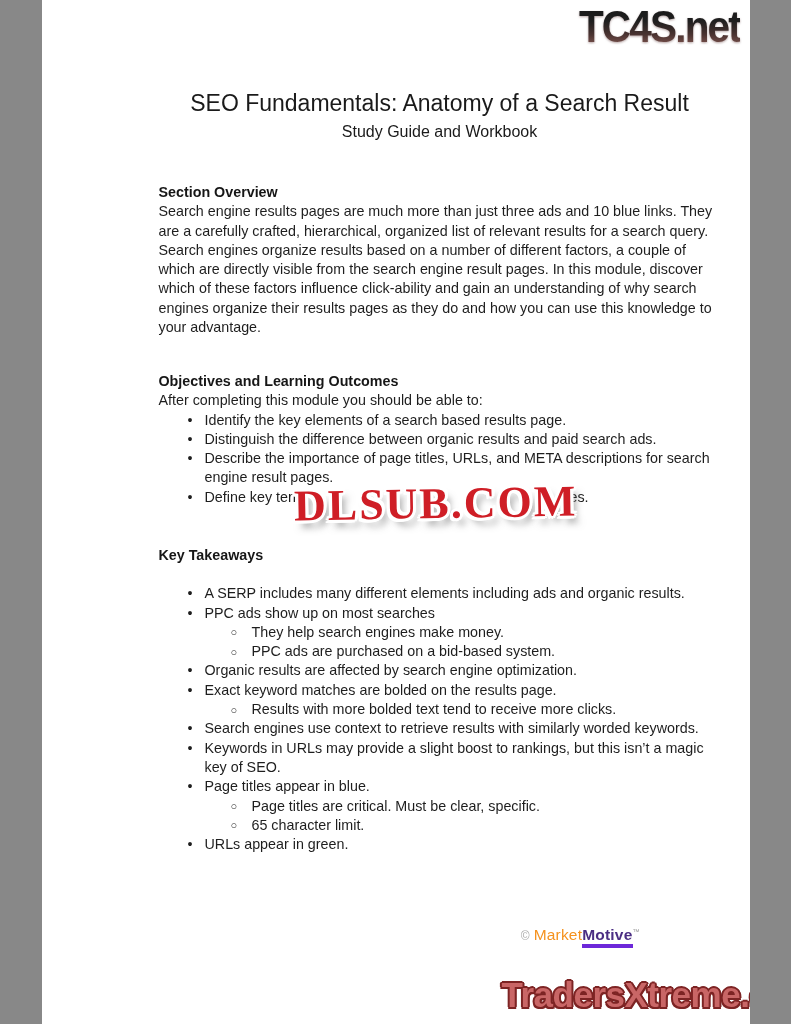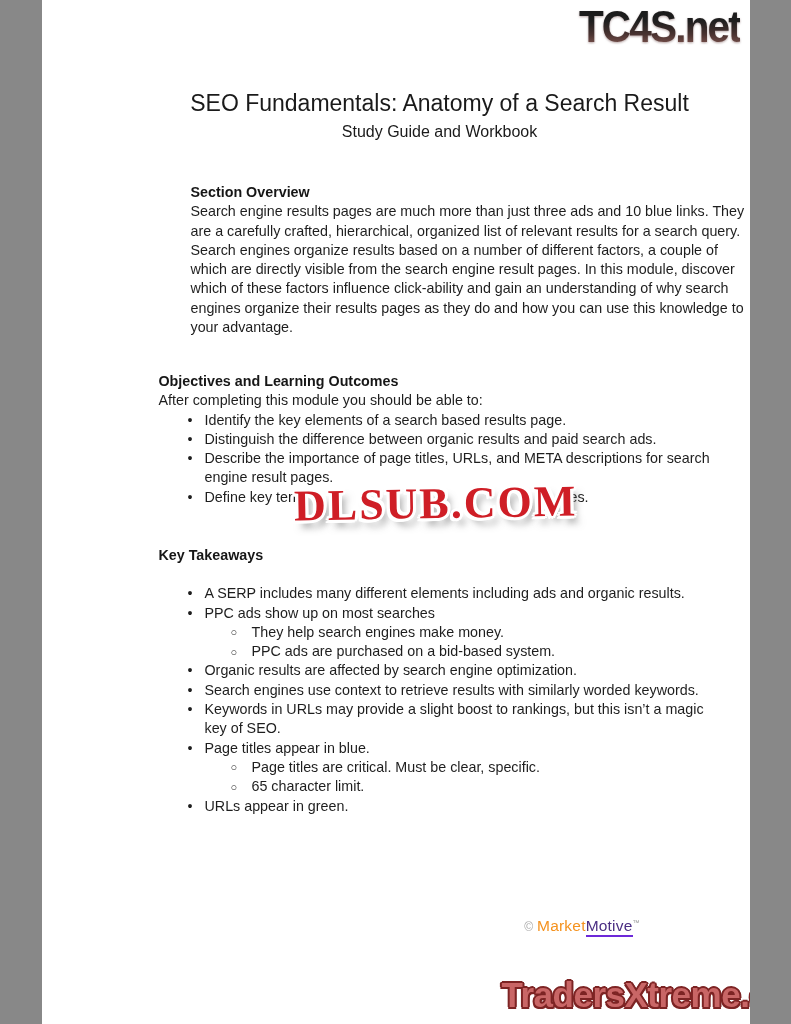--- a/index.html
+++ b/index.html
@@ -14,21 +14,21 @@
 
   
   .title-block { position:absolute; top:88px; left:117px; width:562px; text-align:center; }
   .doc-title { font-size:23px; font-weight:400; line-height:30px; color:#1a1a1a; }
   .doc-subtitle { font-size:16px; font-weight:400; line-height:21px; margin-top:3px; color:#1a1a1a; }
 
   
   .section-heading { font-size:14.3px; font-weight:700; line-height:19.3px; color:#161616; }
   .body-line, .intro-line { font-size:14.3px; line-height:19.3px; white-space:nowrap; }
 
-  .sec-overview  { top:183px;margin-left:32px; }
+  .sec-overview  { top:183px; }
   .sec-objectives{ top:372px; }
   .sec-takeaways { top:546px; }
   .sec-takeaways ul.l1 { margin-top:19px; }
 
   ul.l1 { list-style:none; padding-left:46px; }
   ul.l1 > li { position:relative; font-size:14.3px; line-height:19.3px; }
   ul.l1 > li::before {
     content:"\2022"; position:absolute; left:-17px; top:0;
     font-size:14.3px; line-height:19.3px;
   }
@@ -72,21 +72,21 @@
       -2px 0 0 #7d2424, 2px 0 0 #7d2424, 0 -2px 0 #7d2424, 0 2px 0 #7d2424,
       -1.5px -1.5px 0 #7d2424, 1.5px -1.5px 0 #7d2424, -1.5px 1.5px 0 #7d2424, 1.5px 1.5px 0 #7d2424,
       -4px 0 3px rgba(255,255,255,0.9), 4px 0 3px rgba(255,255,255,0.9),
       0 -4px 3px rgba(255,255,255,0.9), 0 4px 3px rgba(255,255,255,0.9);
   }
 
   
   .mm { position:absolute; top:917px; right:110px; display:flex; align-items:baseline; white-space:nowrap; }
   .mm-copy { font-size:12px; color:#a9a9a9; margin-right:4px; }
   .mm-market { font-size:15.5px; color:#f5921e; letter-spacing:0.2px; }
-  .mm-motive { font-size:15.5px; font-weight:400; color:#4b2e83; border-bottom:2px solid #6d28d9; letter-spacing:0.2px; }
+  .mm-motive { font-size:15.5px; font-weight:700; color:#4b2e83; border-bottom:4px solid #6d28d9; letter-spacing:0.2px;margin-top:9px; }
   .mm-tm { font-size:7px; color:#999; vertical-align:super; position:relative; top:-6px; }
 </style>
 </head>
 <body>
 
 <div class="page">
 
   <div class="tc4s">TC4S.net</div>
 
   <div class="title-block">
@@ -124,20 +124,26 @@
     <ul class="l1">
       <li class="nowrap">A SERP includes many different elements including ads and organic results.</li>
       <li>
         <span class="nowrap">PPC ads show up on most searches</span>
         <ul class="l2">
           <li>They help search engines make money.</li>
           <li>PPC ads are purchased on a bid-based system.</li>
         </ul>
       </li>
       <li class="nowrap">Organic results are affected by search engine optimization.</li>
+      <li>
+        <span class="nowrap">Exact keyword matches are bolded on the results page.</span>
+        <ul class="l2">
+          <li>Results with more bolded text tend to receive more clicks.</li>
+        </ul>
+      </li>
       <li class="nowrap">Search engines use context to retrieve results with similarly worded keywords.</li>
       <li>
         <div class="nowrap">Keywords in URLs may provide a slight boost to rankings, but this isn’t a magic</div>
         <div class="nowrap">key of SEO.</div>
       </li>
       <li>
         <span class="nowrap">Page titles appear in blue.</span>
         <ul class="l2">
           <li>Page titles are critical. Must be clear, specific.</li>
           <li>65 character limit.</li>

